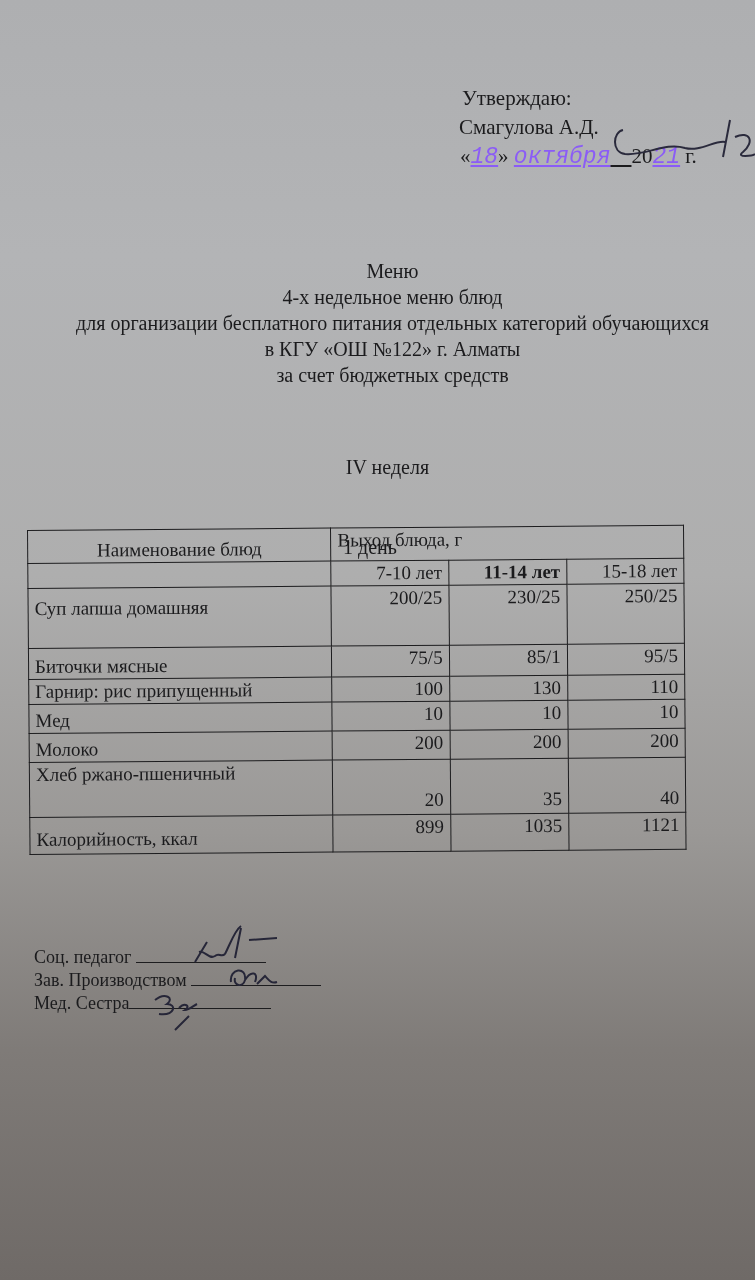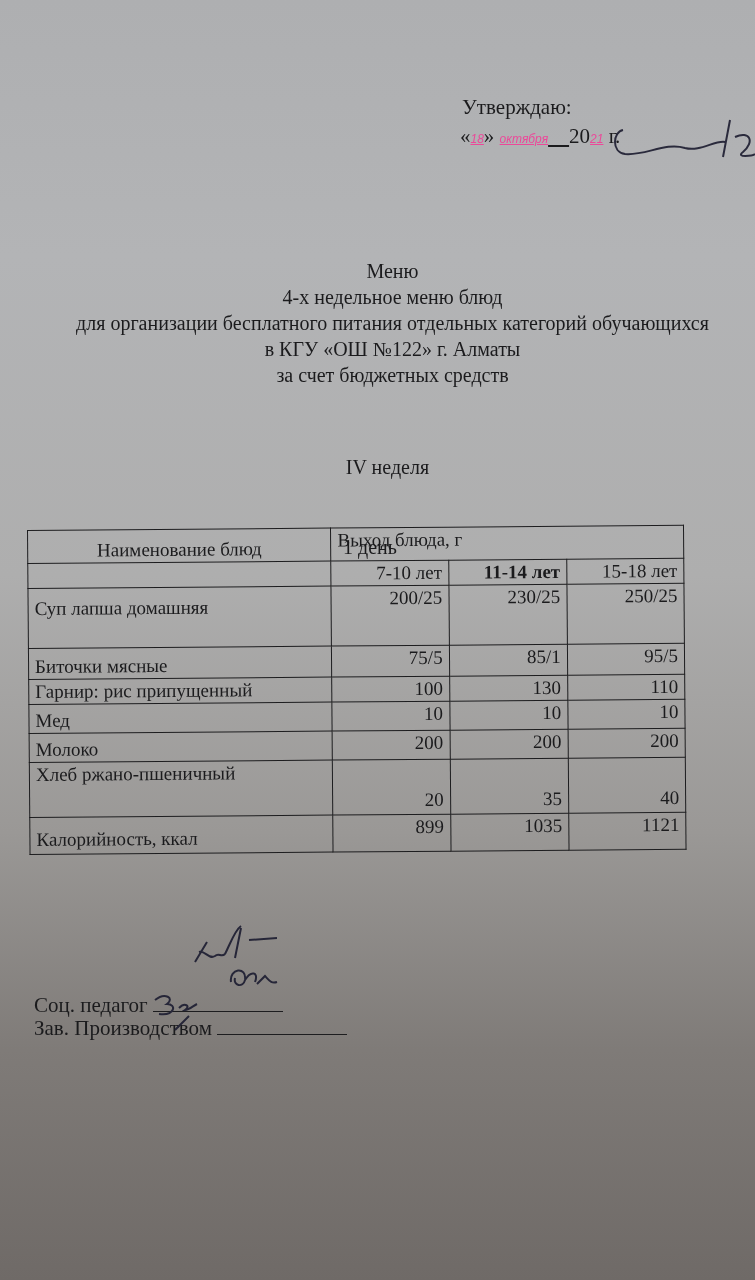--- a/index.html
+++ b/index.html
@@ -5,24 +5,24 @@
   html, body { margin: 0; padding: 0; }
   body {
     width: 755px; height: 1280px; overflow: hidden; position: relative;
     background: linear-gradient(180deg, #aeafb1 0%, #b3b4b6 20%, #aeaeae 45%, #9a9896 65%, #7f7b78 82%, #6f6a67 100%);
     font-family: "Liberation Serif", "DejaVu Serif", serif;
     color: #1b1b1d;
   }
   .abs { position: absolute; }
   .approval { left: 453px; top: 84px; font-size: 21px; line-height: 29px; }
   .approval div { white-space: nowrap; }
-  .approval .l1 { padding-left: 9px; margin-top: 9px; }
+  .approval .l1 { padding-left: 9px; }
   .approval .l3 { padding-left: 6px; }
   .approval .l4 { padding-left: 7px; }
-  .hand { font-family: Liberation Sans, sans-serif; font-style: italic; font-size: 12px; color: #ec4899; }
+  .hand { font-family: Liberation Mono, monospace; font-style: italic; font-size: 23px; color: #8b5cf6; }
   .u { text-decoration: underline; }
   .sig { position: absolute; font-family: "DejaVu Sans", sans-serif; font-style: italic; color: #262638; }
 
   .title-block { left: 0; width: 785px; top: 258px; text-align: center; font-size: 20px; line-height: 26px; }
   .title-block div { white-space: nowrap; }
   .week { left: 0; width: 775px; top: 456px; text-align: center; font-size: 20px; }
   .day { left: 343px; top: 536px; font-size: 20px; }
 
   table.menu {
     position: absolute; left: 27px; top: 530px; width: 657px;
@@ -34,29 +34,30 @@
   .col2 { width: 106px; font-weight: bold; }
   .col3 { width: 105px; }
   .c { text-align: right; }
   .hdr-name { text-align: center; padding-top: 8px !important; }
   .tall { height: 60px; }
   .bread td { height: 52px; }
   .bread .v { vertical-align: bottom; padding-bottom: 2px; }
   .kcal td { height: 34px; }
   .kcal .name { vertical-align: bottom; padding-bottom: 2px; }
 
-  .signers { left: 34px; top: 946px; font-size: 21px; line-height: 23px; margin-top: 48px; }
+  .signers { left: 34px; top: 946px; font-size: 18px; line-height: 23px; }
   .signers div { white-space: nowrap; }
   .line { display: inline-block; border-bottom: 1.4px solid #1d1d1f; height: 16px; vertical-align: baseline; }
 </style>
 </head>
 <body>
 
 <div class="abs approval">
   <div class="l1">Утверждаю:</div>
+  <div class="l3">Смагулова А.Д.</div>
   <div class="l4">
     <span>«</span><span class="hand u">18</span><span>»</span>
     <span class="hand u">октября</span><span class="u">&nbsp;&nbsp;&nbsp;&nbsp;</span><span>20</span><span class="hand u">21</span>
     <span>г.</span>
   </div>
 </div>
 
 <svg class="sig" style="left:605px;top:112px;" width="150" height="50">
   <path d="M18 18 C8 20 6 40 20 42 C40 44 60 30 80 36 C95 40 110 28 120 30 M125 8 L118 45 M130 25 C145 18 150 30 138 40 C130 46 148 44 150 42" stroke="#2a2a3c" stroke-width="2" fill="none"></path>
 </svg>
@@ -131,20 +132,23 @@
 
 <div class="abs signers">
   <div>
     <span>Соц.  педагог</span>
     <span class="line" style="width:130px"></span>
   </div>
   <div>
     <span>Зав. Производством</span>
     <span class="line" style="width:130px"></span>
   </div>
+  <div>
+    <span>Мед. Сестра</span><span class="line" style="width:142px"></span>
+  </div>
 </div>
 
 <svg class="sig" style="left:185px;top:922px;" width="100" height="45">
   <path d="M10 40 L22 20 M14 30 C20 28 24 38 30 34 C34 30 36 36 40 32 M40 32 C46 20 50 8 56 4 M50 36 L56 6 M64 18 L92 16" stroke="#262638" stroke-width="2" fill="none"></path>
 </svg>
 <svg class="sig" style="left:225px;top:962px;" width="60" height="30">
   <path d="M6 20 C4 6 22 4 20 18 C18 26 8 24 10 16 M20 18 C26 8 34 10 30 20 M32 22 L40 14 C44 18 46 22 52 20" stroke="#262638" stroke-width="2" fill="none"></path>
 </svg>
 <svg class="sig" style="left:145px;top:988px;" width="60" height="45">
   <path d="M10 12 C20 4 30 10 22 16 C32 16 30 28 14 26 M34 20 C40 14 46 18 40 22 C44 22 48 18 52 16 M44 28 L30 42" stroke="#262638" stroke-width="2" fill="none"></path>

